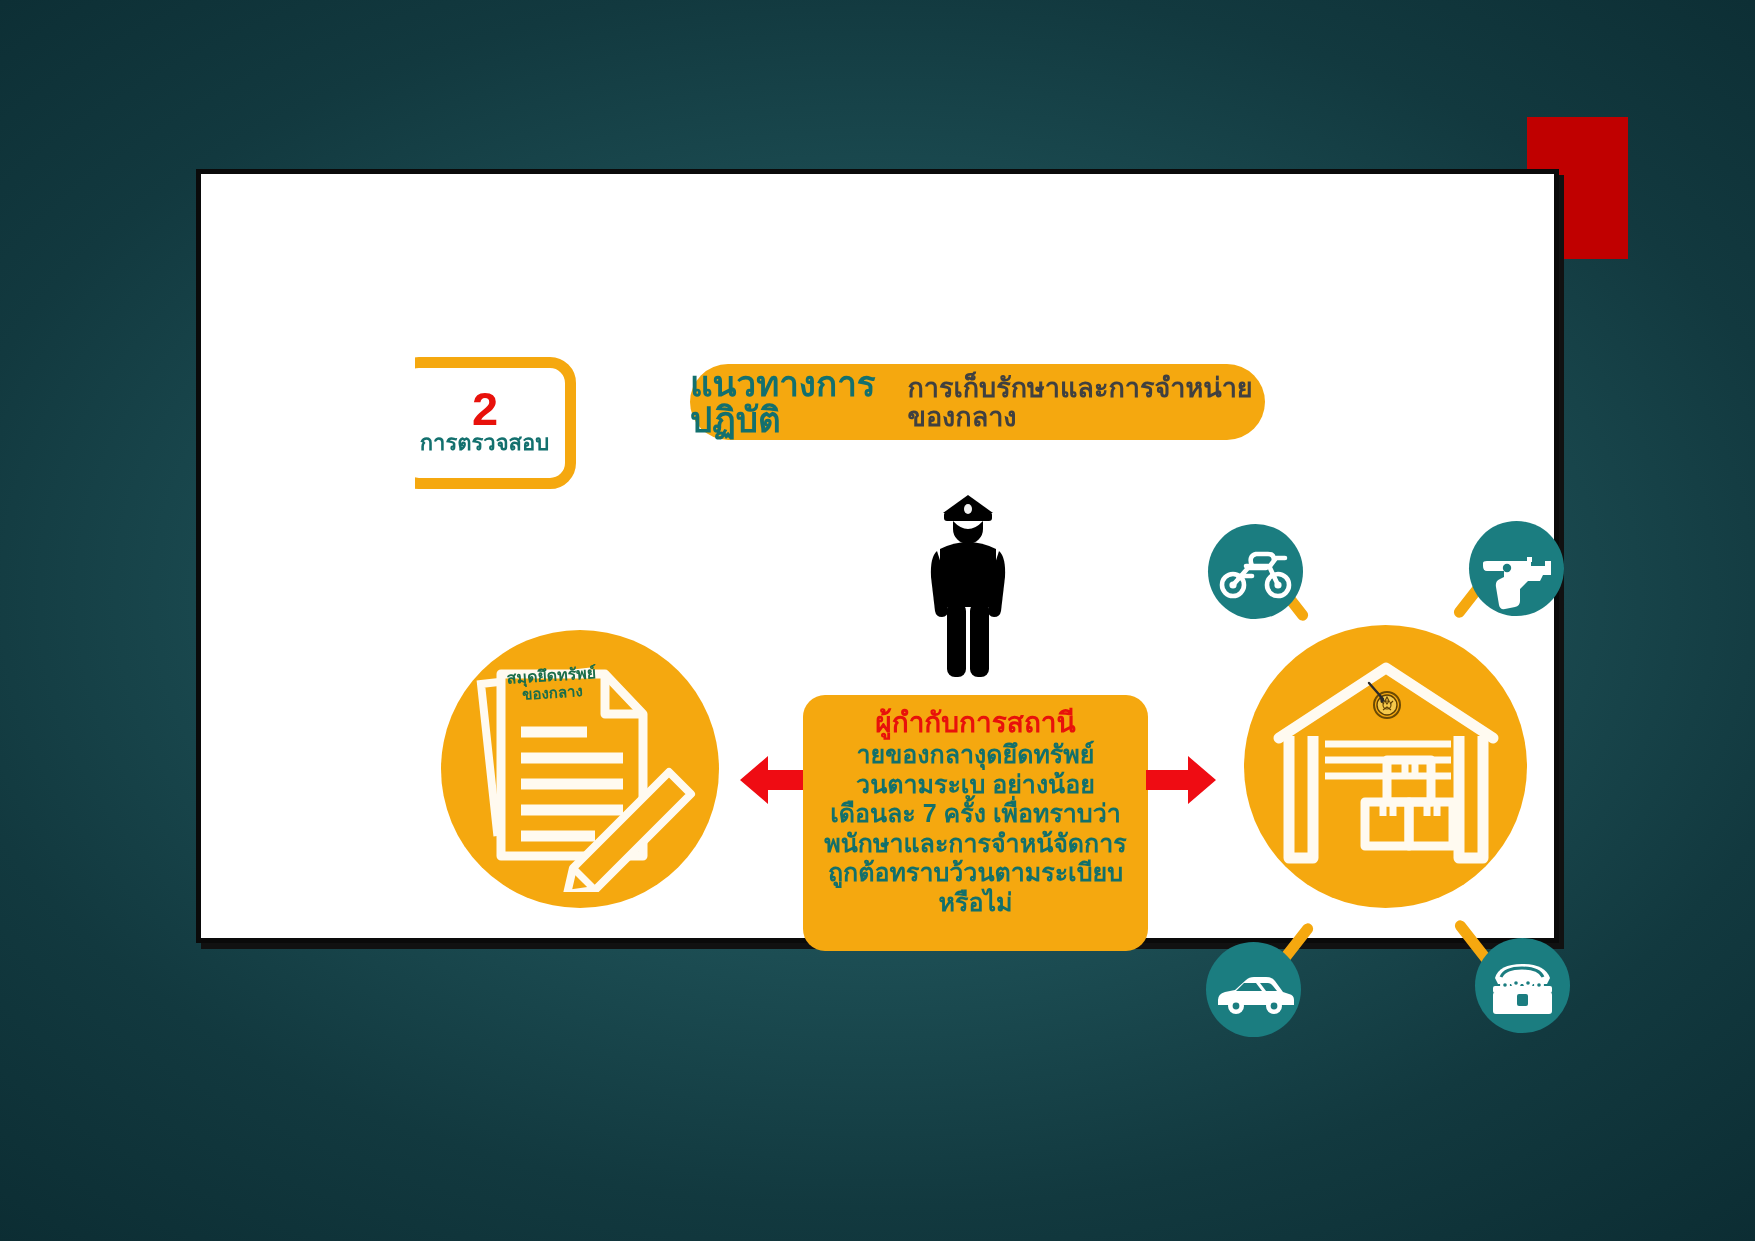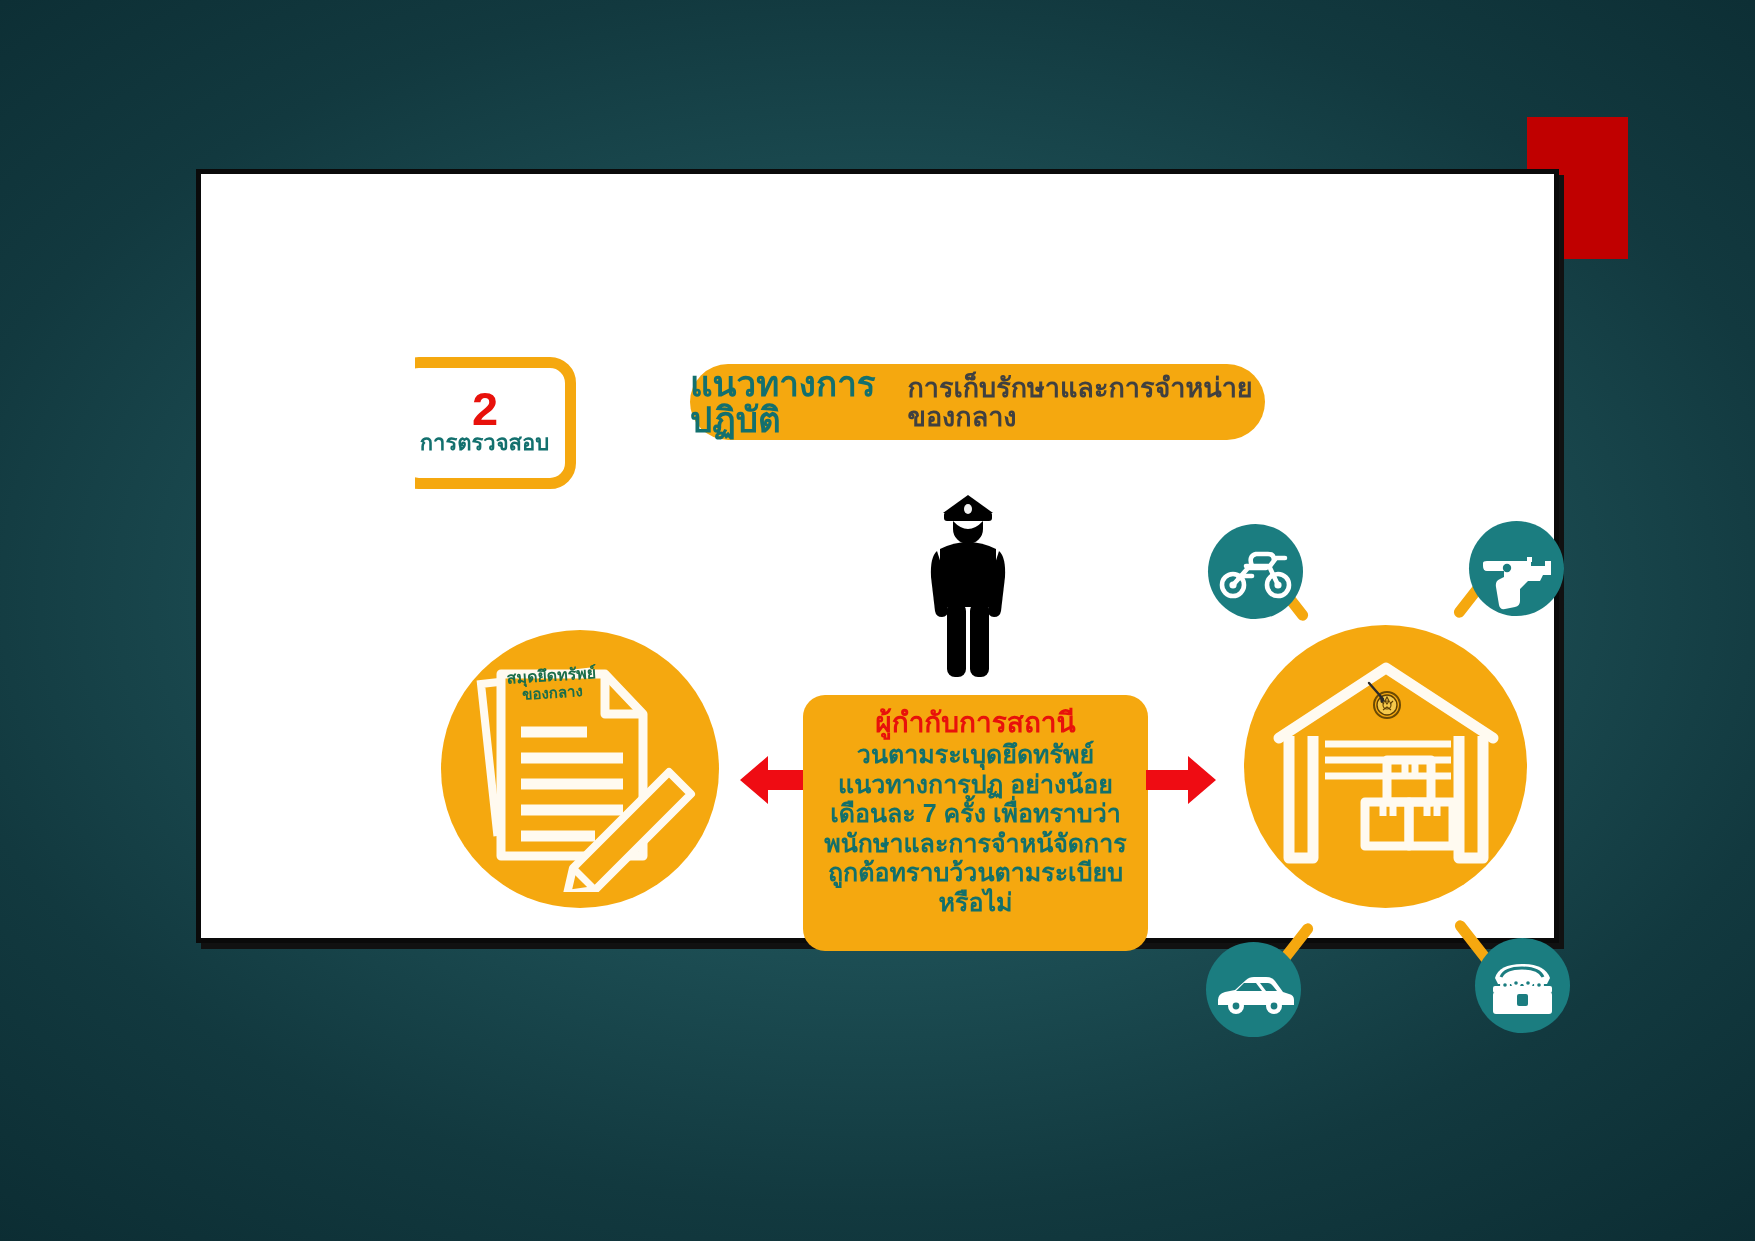--- a/index.html
+++ b/index.html
@@ -166,22 +166,22 @@
       <span class="l2">ของกลาง</span>
     </div>
 
     <svg class="arrow arrow-left" viewBox="0 0 72 52">
       <path d="M72 16 H30 V2 L2 26 L30 50 V36 H72 Z" fill="#ef0c13"></path>
     </svg>
 
     <div class="center-box">
       <div class="cb-head">ผู้กำกับการสถานี</div>
       <div class="cb-body">
-        <div>วนตามระเบุดยึดทรัพย์</div>
-        <div>แนวทางการปฏ อย่างน้อย</div>
+        <div>ายของกลางุดยึดทรัพย์</div>
+        <div>วนตามระเบ อย่างน้อย</div>
         <div>เดือนละ 7 ครั้ง เพื่อทราบว่า</div>
         <div>พนักษาและการจำหน้จัดการ</div>
         <div>ถูกต้อทราบว้วนตามระเบียบ</div>
         <div>หรือไม่</div>
       </div>
     </div>
 
     <svg class="arrow arrow-right" viewBox="0 0 72 52">
       <path d="M0 16 H42 V2 L70 26 L42 50 V36 H0 Z" fill="#ef0c13"></path>
     </svg>

